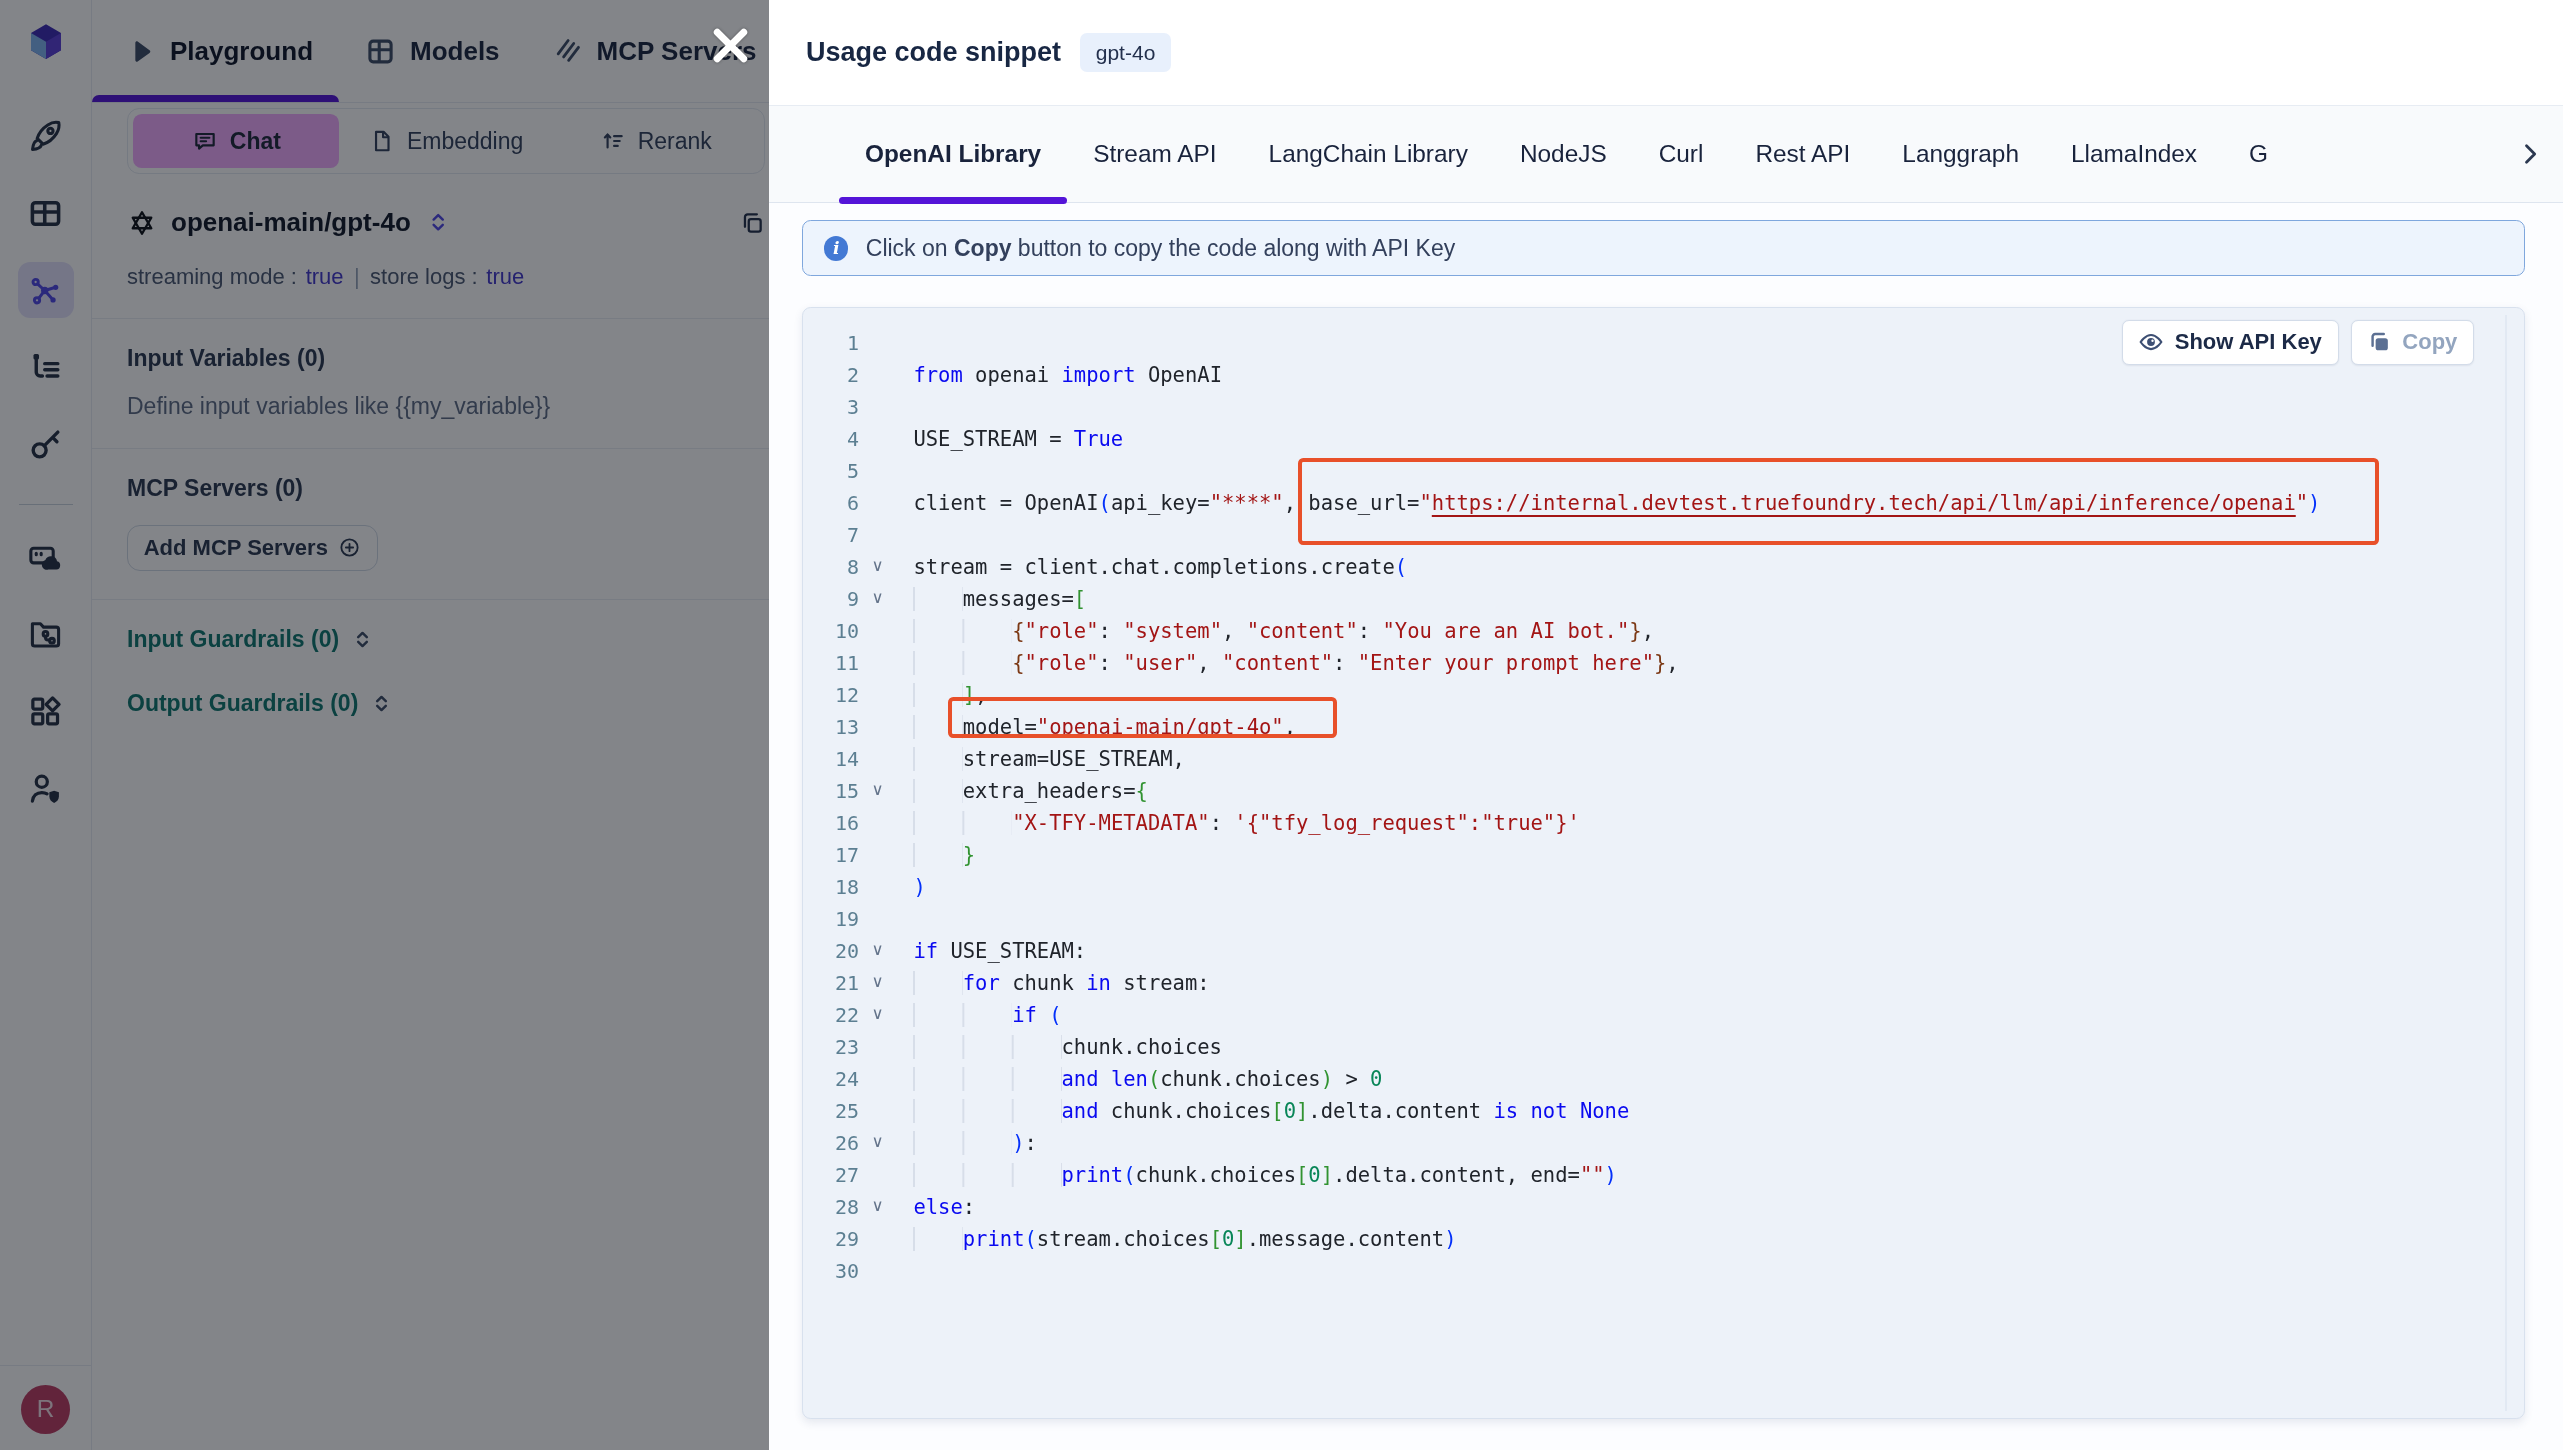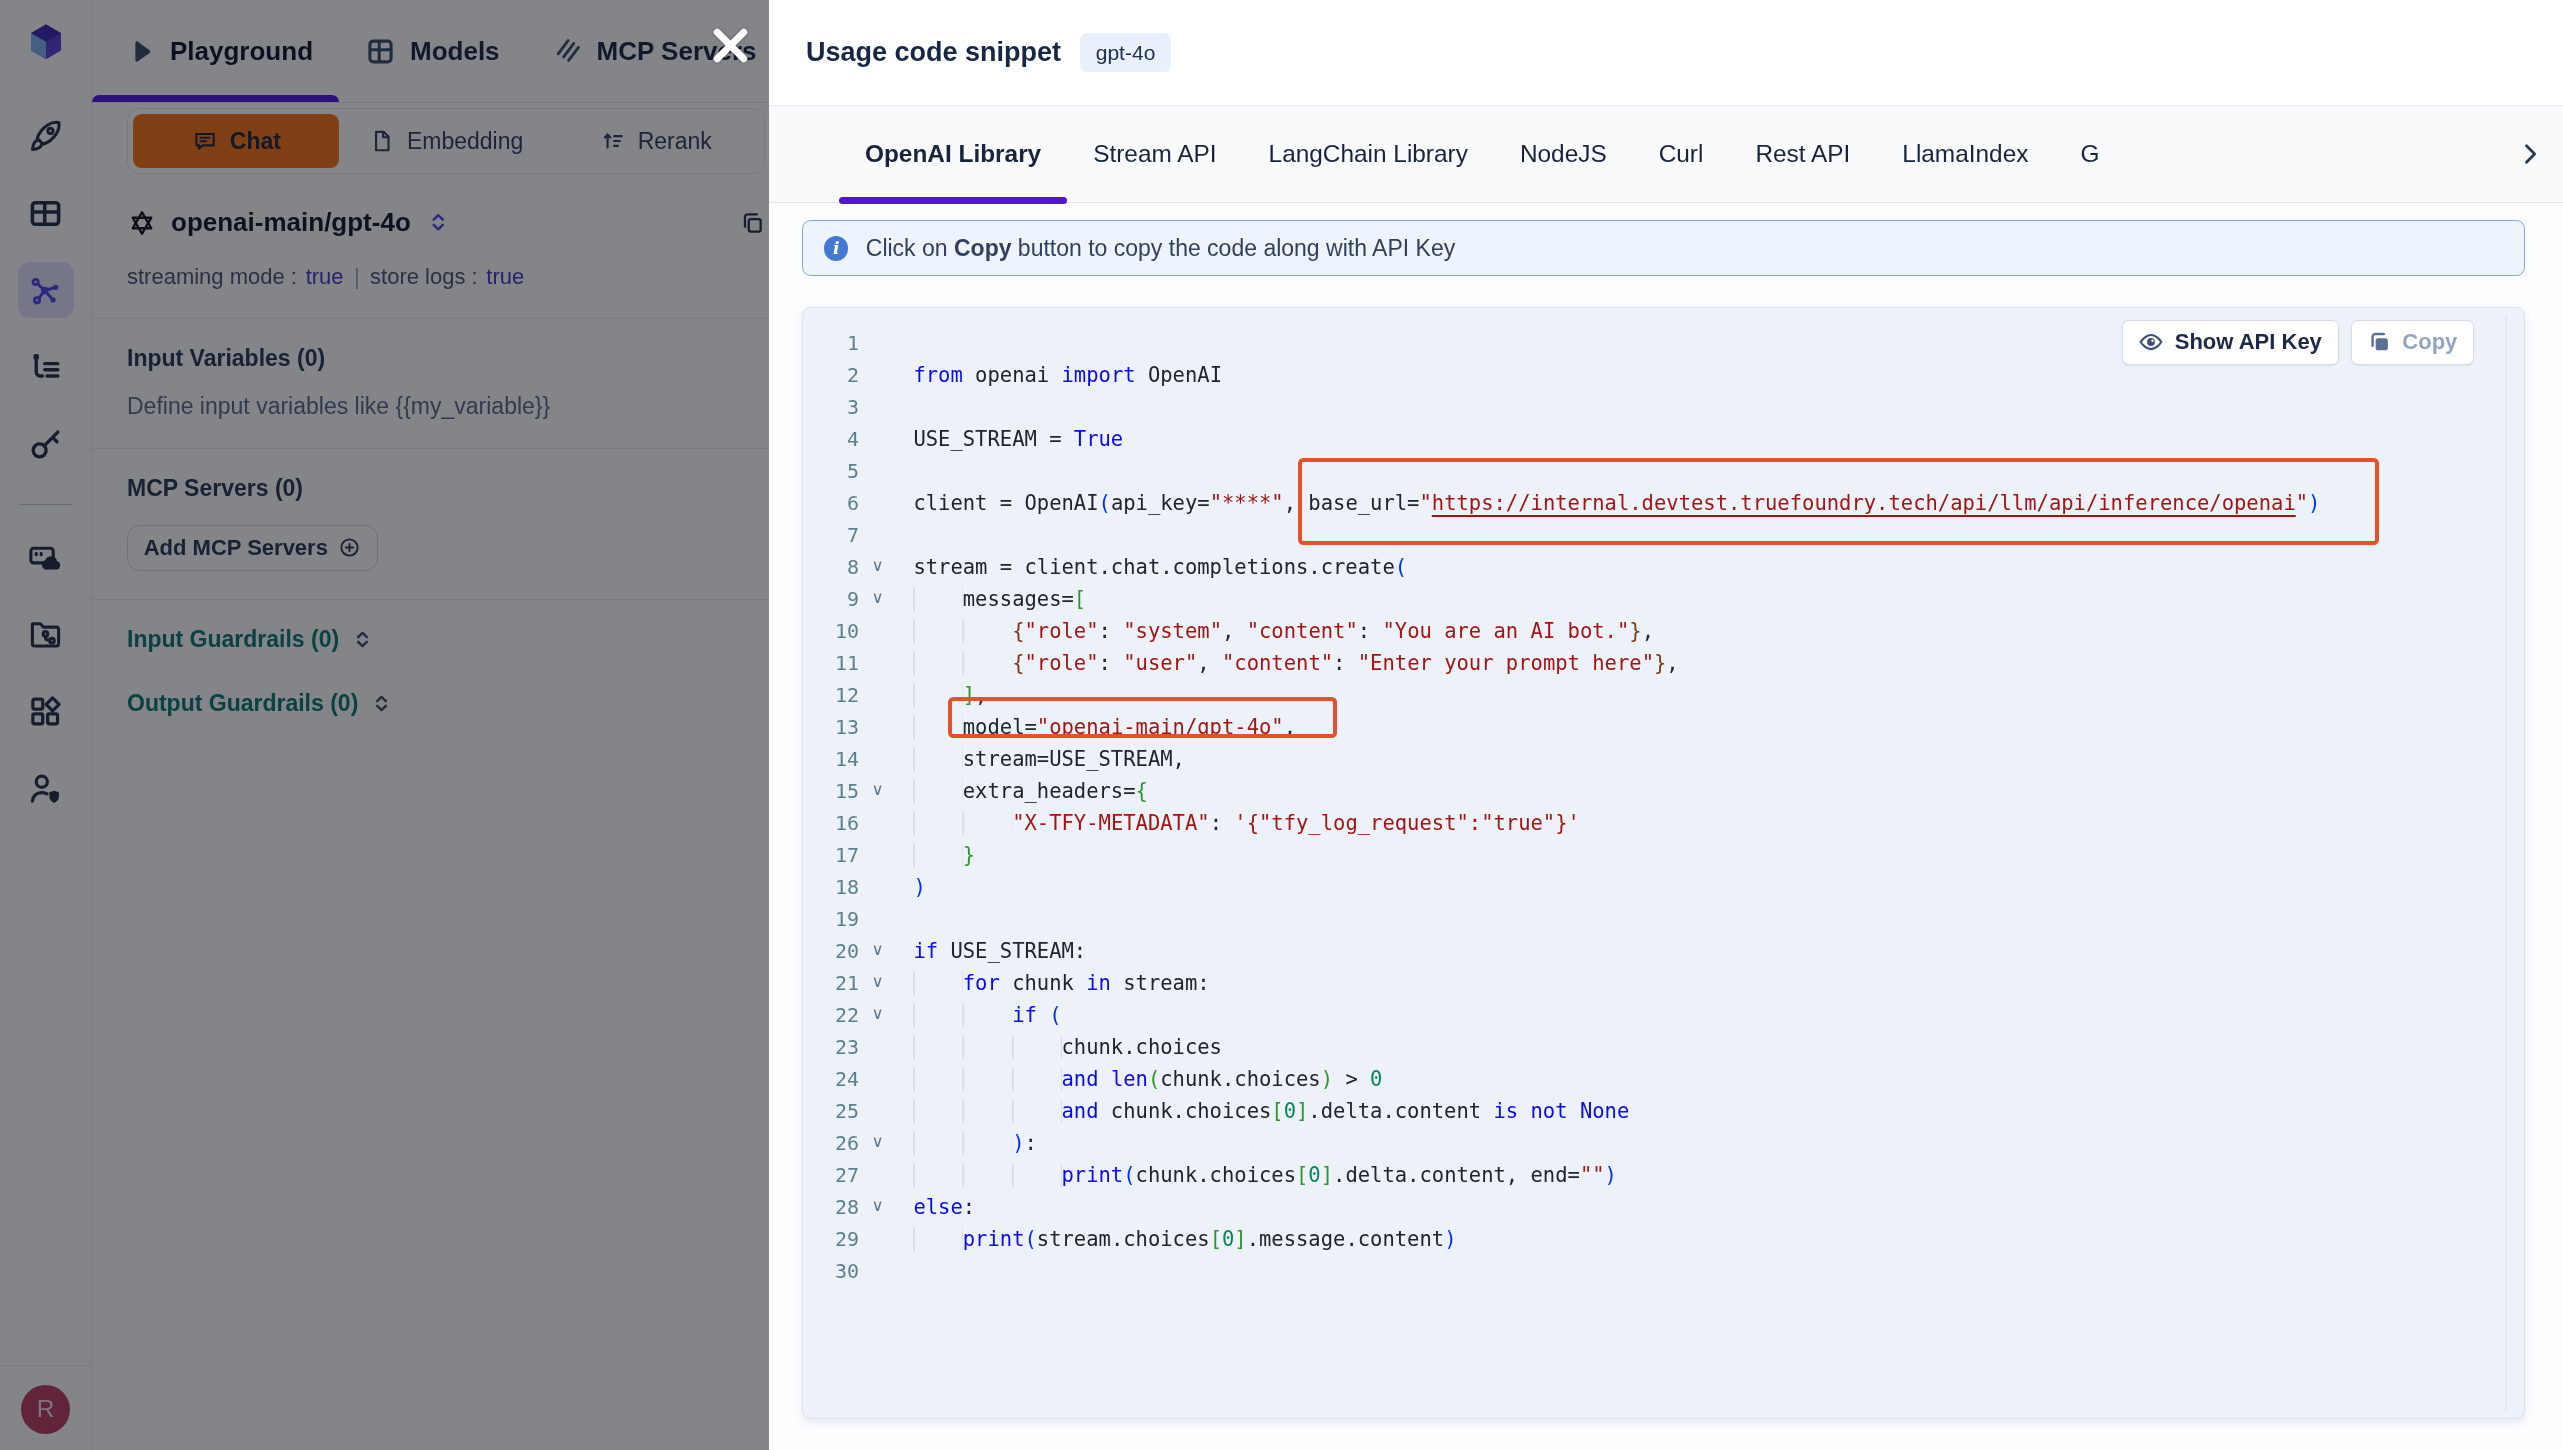--- a/index.html
+++ b/index.html
@@ -51,21 +51,21 @@
 
   .modes {
     margin-top:5.2px; width:638px; height:66px; border:1.7px solid #e2e8f0; border-radius:12.2px;
     display:flex; padding:5.2px; gap:3.5px;
   }
   .mode {
     flex:1; border-radius:8.7px; display:flex; align-items:center; justify-content:center; gap:12.2px;
     font-size:23px; color:#32415c; cursor:pointer;
   }
   .mode .micon { width:26px; height:26px; } .mode .micon svg { width:26px; height:26px; }
-  .mode.active { background:#f97316; color:#1e293b; font-weight:600; }
+  .mode.active { background:#f0abfc; color:#1e293b; font-weight:600; }
 
   .model-row { margin-top:33px; width:638px; display:flex; align-items:center; gap:14px; cursor:pointer; }
   .oai { width:30px; height:30px; color:#0d1117; } .oai svg { width:30px; height:30px; }
   .mname { font-size:26px; font-weight:700; color:#101828;text-align:center; }
   .msel { width:24.4px; height:24.4px; color:#4f46e5; margin-left:1.7px; cursor:pointer; } .msel svg { width:24.4px; height:24.4px; }
   .mcopy { margin-left:auto; width:26px; height:26px; color:#22304a; cursor:pointer; } .mcopy svg { width:26px; height:26px; }
 
   .meta { margin-top:26px; font-size:22px; color:#4a5872; display:flex; gap:8.7px; align-items:flex-start; }
   .meta .v { color:#4338ca; }
   .meta .sep { color:#94a3b8; padding:0 1.7px; }
@@ -407,20 +407,21 @@
       <span class="badge">gpt-4o</span>
     </header>
 
     <nav class="mtabs">
       <div class="mtab active">OpenAI Library</div>
         <div class="mtab">Stream API</div>
         <div class="mtab">LangChain Library</div>
         <div class="mtab">NodeJS</div>
         <div class="mtab">Curl</div>
         <div class="mtab">Rest API</div>
+        <div class="mtab">Langgraph</div>
         <div class="mtab">LlamaIndex</div>
         <div class="mtab">G</div>
         <button class="tab-scroll">
         <svg viewBox="0 0 24 24" fill="none" stroke="currentColor" stroke-width="2.4" stroke-linecap="round" stroke-linejoin="round">
             <path d="m9 5 7 7-7 7"></path>
           </svg>
       </button>
     </nav>
 
     <div class="mbody">

